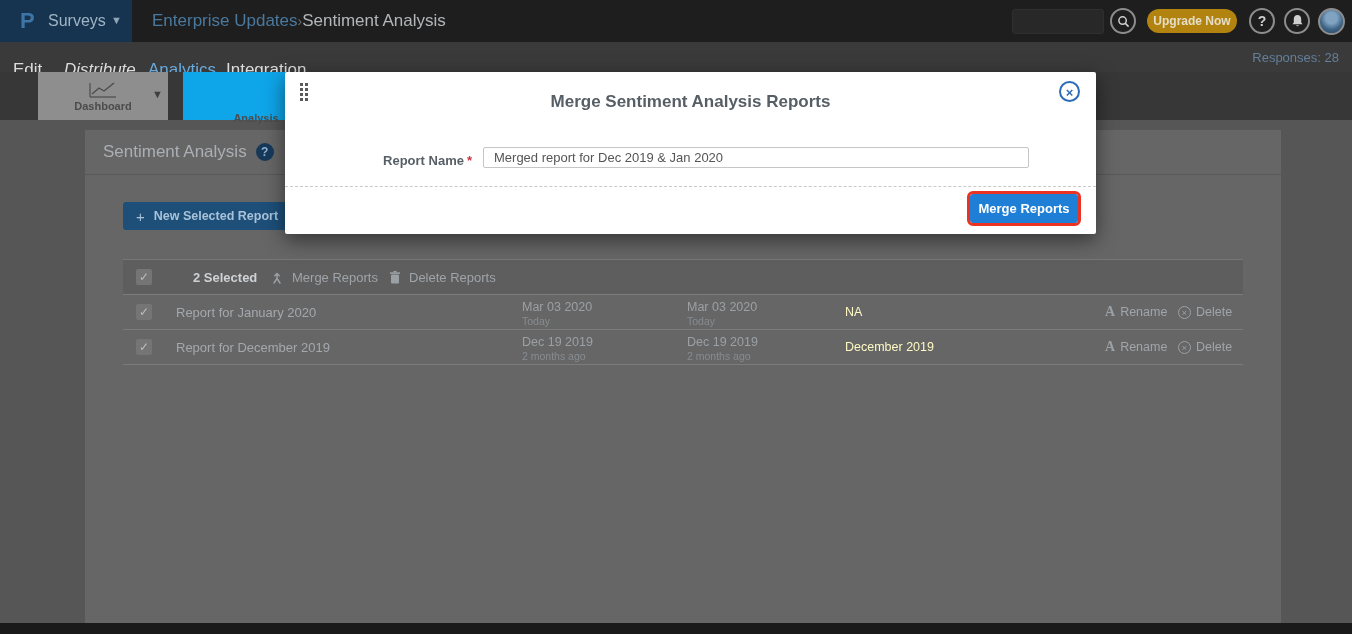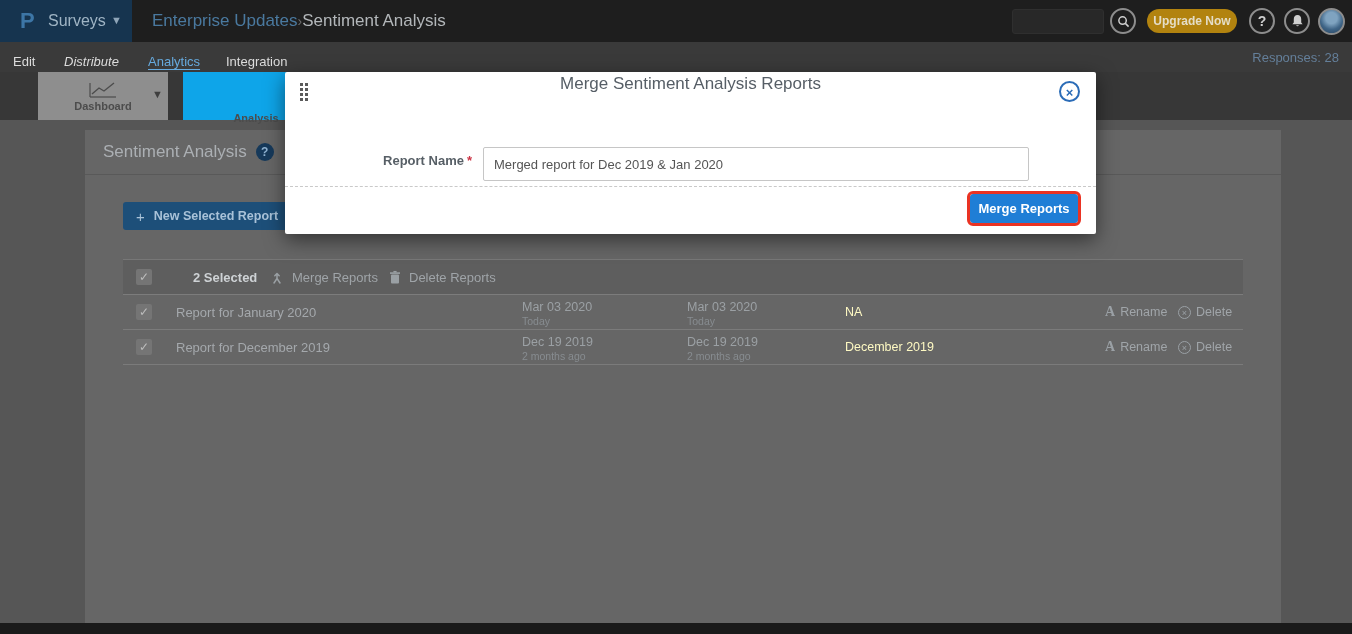--- a/index.html
+++ b/index.html
@@ -23,21 +23,21 @@
     background:#282828; border:1px solid #2f2f2f; border-radius:3px; color:#ccc; font-size:12px; padding:0 8px; outline:none; }
   .circle-btn { position:absolute; top:8px; width:26px; height:26px; border:2px solid #8d8d8d;
     border-radius:50%; display:flex; align-items:center; justify-content:center; color:#cfcfcf; cursor:pointer; }
   .upgrade-btn { position:absolute; left:1147px; top:9px; width:90px; height:24px; border-radius:12px;
     background:var(--upgrade_gold,#b8860b); color:#e4ddc7; font-size:12px; font-weight:bold;
     display:flex; align-items:center; justify-content:center; cursor:pointer; }
   .avatar { position:absolute; left:1318px; top:8px; width:27px; height:27px; border:2px solid #8d8d8d; border-radius:50%;
     background:radial-gradient(circle at 50% 35%, #7fa3c0 0 30%, #3f6587 60%, #27415c 100%); cursor:pointer; }
   
   .menubar { position:absolute; left:0; top:42px; width:1352px; height:30px; background:#3a3a3a; }
-  .menu-item { position:absolute; top:4px; height:30px; display:flex; align-items:center; font-size:13px; color:#dcdcdc; cursor:pointer; }
+  .menu-item { position:absolute; top:13px; height:30px; display:flex; align-items:center; font-size:17px; color:#dcdcdc; cursor:pointer; }
   .menu-item.active { color:var(--active_tab_blue,#66aade); text-decoration:underline; text-underline-offset:3px; }
   .responses { position:absolute; right:13px; top:0; height:30px; display:flex; align-items:center; font-size:13px; color:#647f9a; }
   
   .toolbar { position:absolute; left:0; top:72px; width:1352px; height:48px; background:#373737; }
   .tool-tab { position:absolute; top:0; height:48px; display:flex; flex-direction:column; align-items:center; justify-content:center; gap:2px; cursor:pointer; }
   .tab-dashboard { left:38px; width:130px; background:#8e8e8e; }
   .tab-analysis { left:183px; width:146px; background:#0ea5e9;gap:44px; }
   .tool-tab .lbl { font-size:11px; color:#4c4c4c; font-weight:bold; }
   .dash-caret { position:absolute; left:114px; top:16px; font-size:11px; color:#3f3f3f; }
   
@@ -66,28 +66,28 @@
   .row-action { position:absolute; top:50%; transform:translateY(-50%); display:flex; align-items:center; gap:5px;
     font-size:12.5px; color:#a0a5a9; cursor:pointer; }
   .a-icon { font-family:"Liberation Serif", serif; font-size:14px; font-weight:bold; color:#9aa0a5; }
   .x-circle { width:13px; height:13px; border:1px solid #9aa0a5; border-radius:50%; font-size:9px; line-height:12px; text-align:center; color:#9aa0a5; }
   .bottombar { position:absolute; left:0; top:623px; width:1352px; height:11px; background:#1a1a1a; }
   
   .modal { position:absolute; left:285px; top:72px; width:811px; height:162px; background:#ffffff;
     border-radius:2px; box-shadow:0 6px 20px rgba(0,0,0,0.5); }
   .drag-handle { position:absolute; left:15px; top:11px; display:grid; grid-template-columns:3px 3px; grid-auto-rows:3px; gap:2px; cursor:grab; }
   .drag-handle span { background:#5a5a5a; }
-  .modal-title { position:absolute; left:0; top:2px; width:100%; text-align:center;
-    font-size:17px; font-weight:normal; color:#565e66; }
+  .modal-title { position:absolute; left:0; top:20px; width:100%; text-align:center;
+    font-size:17px; font-weight:bold; color:#565e66; }
   .modal-close { position:absolute; right:16px; top:9px; width:21px; height:21px; border:2px solid #2b6cb7;
     border-radius:50%; color:#2b6cb7; font-size:13px; font-weight:bold; line-height:19px; text-align:center; cursor:pointer; }
   .form-label { position:absolute; left:0; top:75px; width:187px; height:26px; display:flex; align-items:center; justify-content:flex-end;
     font-size:13px; font-weight:bold; color:#575f66; gap:3px; }
   .req { color:#cc3344; }
-  .report-input { position:absolute; left:198px; top:75px; width:546px; height:34px; border:1px solid #c6c6c6;
+  .report-input { position:absolute; left:198px; top:75px; width:546px; height:21px; border:1px solid #c6c6c6;
     border-radius:2px; font-size:13px; color:#555; padding:0 10px; outline:none; font-family:"Liberation Sans", sans-serif; }
   .dashed { position:absolute; left:0; top:114px; width:100%; border-top:1px dashed #c9c9c9; }
   .merge-btn { position:absolute; left:685px; top:122px; width:108px; height:29px; background:var(--button_blue,#1f7ed6);
     border:none; border-radius:3px; color:#fff; font-size:13px; font-weight:bold; cursor:pointer;
     outline:3px solid var(--highlight_red,#ea3323); font-family:"Liberation Sans", sans-serif; }
   svg { display:block; }
 </style>
 </head>
 <body>
 

